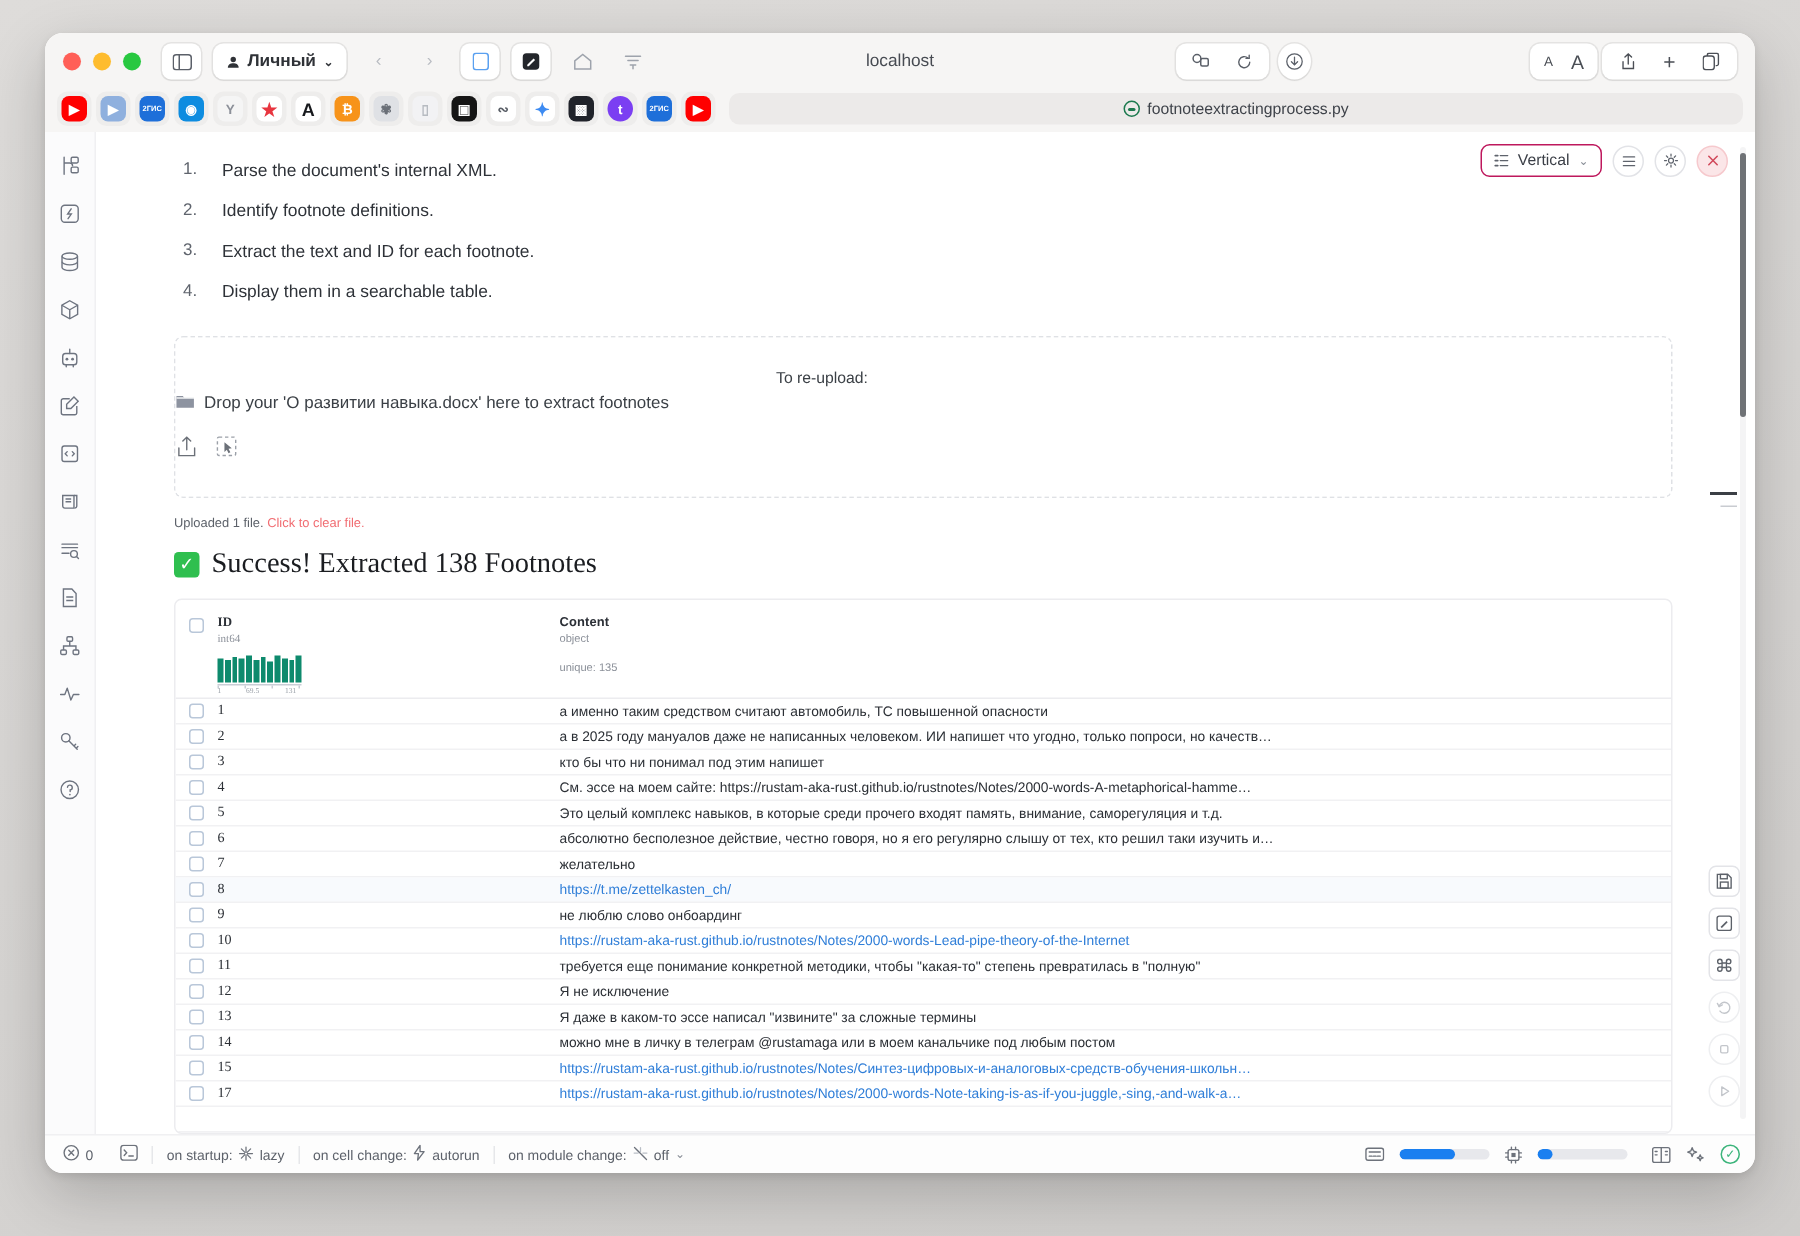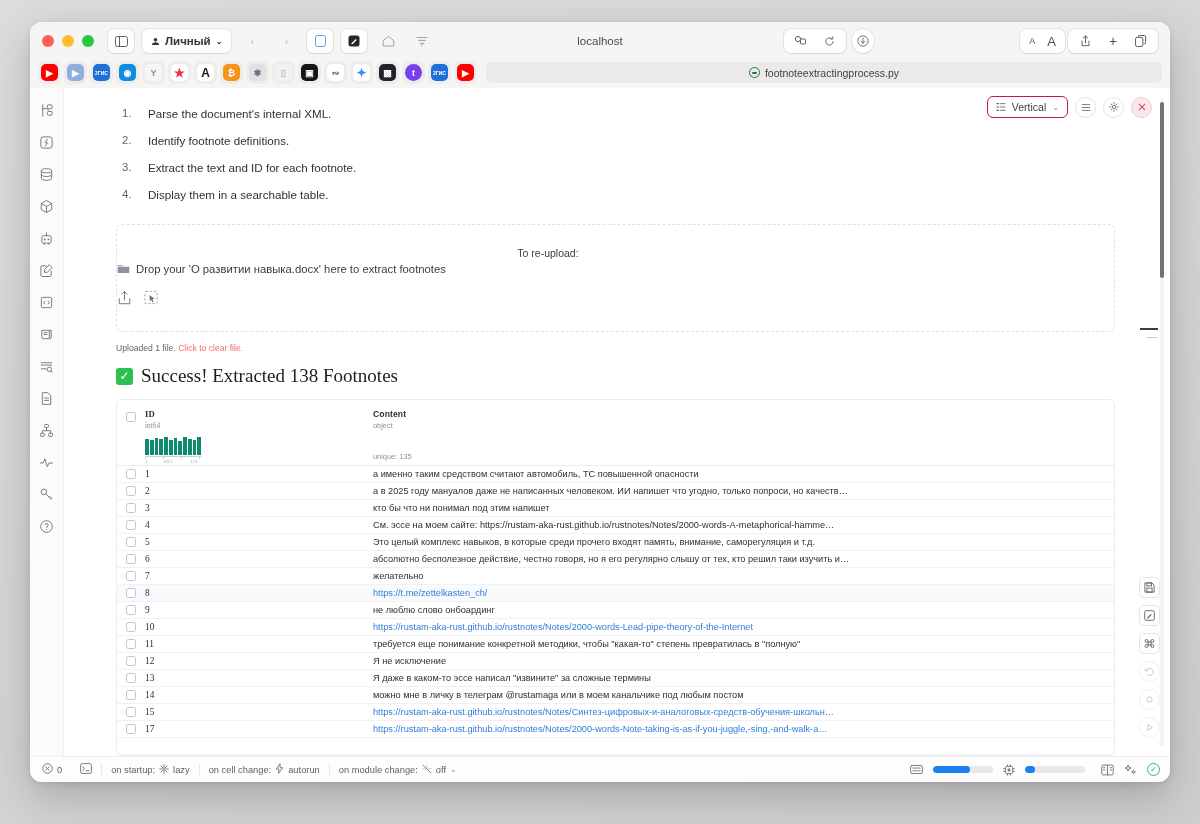--- a/index.html
+++ b/index.html
@@ -654,21 +654,21 @@
                   <i style="left:36px"></i>
                   <i style="left:54px"></i>
                 <span style="left:0">1</span>
                 <span style="left:19px">69.5</span>
                 <span style="left:45px">131</span>
               </div>
             </div>
             <div class="col-content">
               <div class="col-title">Content</div>
               <div class="col-sub">object</div>
-              <div class="col-sub" style="margin-top:22px;">unique: 135</div>
+              <div class="col-sub" style="margin-top:10px;">unique: 135</div>
             </div>
           </div>
 
           <div>
             <div class="trow">
                 <div class="cb-col">
                   <span class="cbx"></span>
                 </div>
                 <div class="col-id">1</div>
                 <div class="col-content">а именно таким средством считают автомобиль, ТС повышенной опасности</div>

